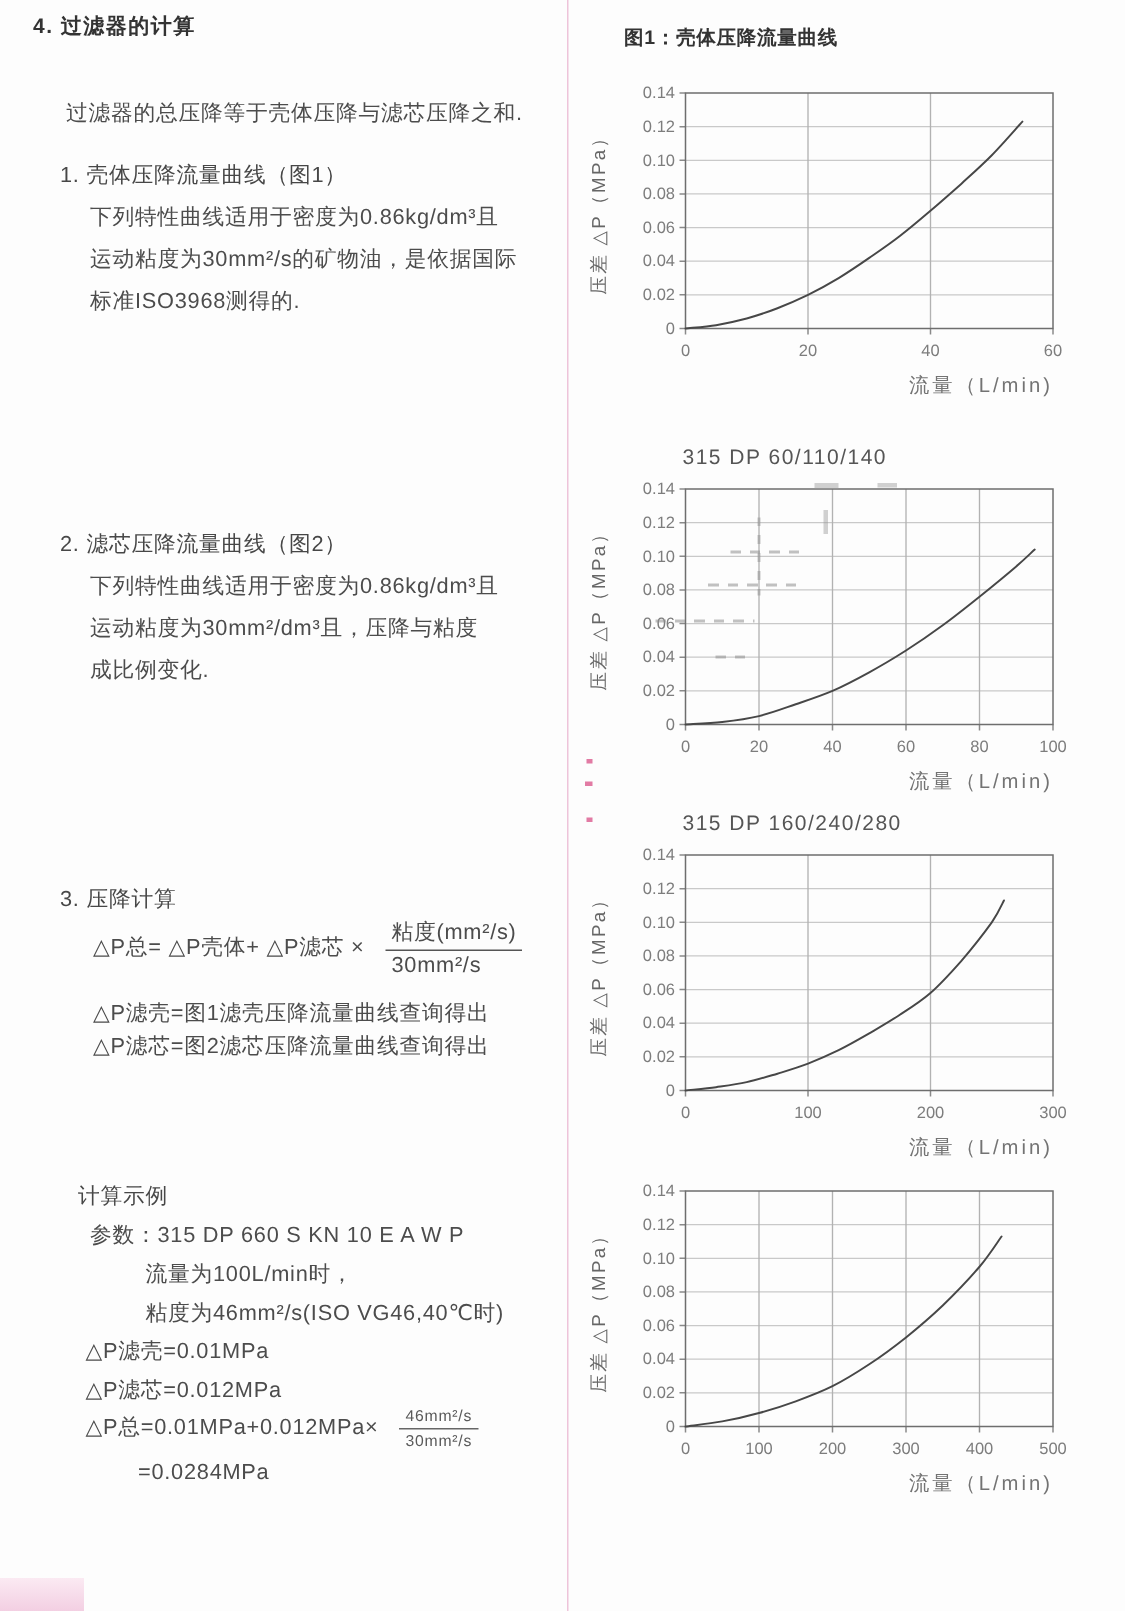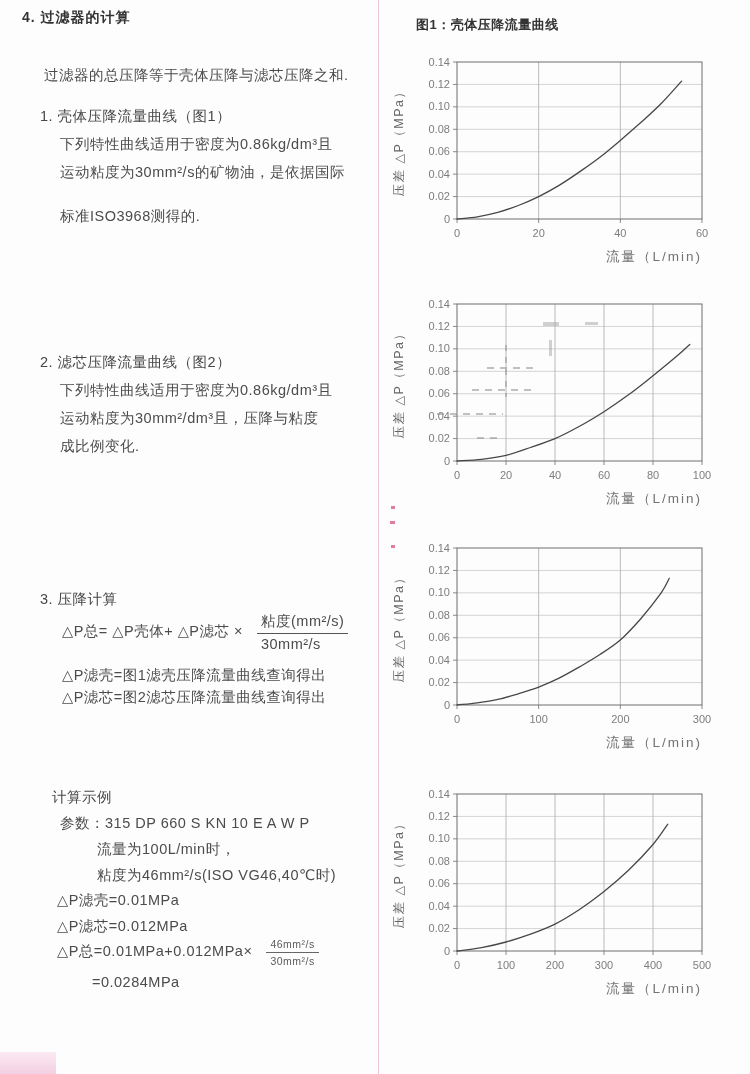--- a/index.html
+++ b/index.html
@@ -39,21 +39,21 @@
 </head>
 <body>
 
 <div class="abs page-title">4. 过滤器的计算</div>
 
 <div class="abs body-line" style="left:44px;top:66px;">过滤器的总压降等于壳体压降与滤芯压降之和.</div>
 
 <div class="abs sec-title" style="left:40px;top:107px;">1. 壳体压降流量曲线（图1）</div>
 <div class="abs body-line" style="left:60px;top:135px;">下列特性曲线适用于密度为0.86kg/dm³且</div>
 <div class="abs body-line" style="left:60px;top:163px;">运动粘度为30mm²/s的矿物油，是依据国际</div>
-<div class="abs body-line" style="left:60px;top:191px;margin-top:16px;">标准ISO3968测得的.</div>
+<div class="abs body-line" style="left:60px;top:191px;">标准ISO3968测得的.</div>
 
 <div class="abs sec-title" style="left:40px;top:353px;">2. 滤芯压降流量曲线（图2）</div>
 <div class="abs body-line" style="left:60px;top:381px;">下列特性曲线适用于密度为0.86kg/dm³且</div>
 <div class="abs body-line" style="left:60px;top:409px;">运动粘度为30mm²/dm³且，压降与粘度</div>
 <div class="abs body-line" style="left:60px;top:437px;">成比例变化.</div>
 
 <div class="abs sec-title" style="left:40px;top:590px;">3. 压降计算</div>
 <div class="abs body-line" style="left:62px;top:612px;">
   <span>△P总= △P壳体+ △P滤芯 ×</span><span class="frac"><span class="num">粘度(mm²/s)</span><span class="den">30mm²/s</span></span>
 </div>
@@ -108,20 +108,21 @@
       <line x1="317" y1="165" x2="317" y2="169" stroke="#8a8a8a" stroke-width="1"></line>
       <text x="317" y="183" text-anchor="middle" class="tick">60</text>
       <rect x="72" y="8" width="245" height="157" fill="none" stroke="#6e6e6e" stroke-width="1"></rect>
       <path d="M72.0 165.0C75.4 164.6 85.6 163.9 92.4 162.8C99.2 161.6 106.0 160.1 112.8 158.3C119.6 156.4 126.4 154.2 133.3 151.5C140.1 148.9 146.9 145.9 153.7 142.6C160.5 139.2 167.3 135.5 174.1 131.4C180.9 127.2 187.7 122.6 194.5 117.9C201.3 113.2 208.1 108.6 214.9 103.3C221.7 98.1 228.5 92.3 235.3 86.5C242.1 80.7 248.9 74.7 255.8 68.6C262.6 62.4 269.4 56.4 276.2 49.5C283.0 42.6 293.2 30.8 296.6 27.1" fill="none" stroke="#474747" stroke-width="1.3" stroke-linecap="round"></path>
       <text transform="rotate(-90)" x="-86.5" y="18" text-anchor="middle" class="axlabel">压差 △P（MPa）</text>
       <text x="317" y="207" text-anchor="end" class="axlabel2">流量（L/min)</text>
     </svg>
 </div>
 
 <div class="abs chart" style="top:296px;">
+  <div class="chart-title">315 DP 60/110/140</div>
   <svg width="350" height="212">
       <line x1="68" y1="165" x2="72" y2="165" stroke="#8a8a8a" stroke-width="1"></line>
       <text x="65" y="168.5" text-anchor="end" class="tick">0</text>
       <line x1="72" y1="142.57142857142858" x2="317" y2="142.57142857142858" stroke="#c9c9c9" stroke-width="0.8"></line>
       <line x1="68" y1="142.57142857142858" x2="72" y2="142.57142857142858" stroke="#8a8a8a" stroke-width="1"></line>
       <text x="65" y="146.07142857142858" text-anchor="end" class="tick">0.02</text>
       <line x1="72" y1="120.14285714285714" x2="317" y2="120.14285714285714" stroke="#c9c9c9" stroke-width="0.8"></line>
       <line x1="68" y1="120.14285714285714" x2="72" y2="120.14285714285714" stroke="#8a8a8a" stroke-width="1"></line>
       <text x="65" y="123.64285714285714" text-anchor="end" class="tick">0.04</text>
       <line x1="72" y1="97.71428571428572" x2="317" y2="97.71428571428572" stroke="#c9c9c9" stroke-width="0.8"></line>
@@ -155,20 +156,21 @@
       <line x1="317" y1="165" x2="317" y2="169" stroke="#8a8a8a" stroke-width="1"></line>
       <text x="317" y="183" text-anchor="middle" class="tick">100</text>
       <rect x="72" y="8" width="245" height="157" fill="none" stroke="#6e6e6e" stroke-width="1"></rect>
       <path d="M72.0 165.0C76.1 164.7 88.3 164.3 96.5 163.3C104.7 162.4 112.8 161.4 121.0 159.4C129.2 157.4 137.3 154.3 145.5 151.5C153.7 148.7 161.8 146.1 170.0 142.6C178.2 139.0 186.3 134.7 194.5 130.2C202.7 125.8 210.8 120.9 219.0 115.7C227.2 110.4 235.3 104.8 243.5 98.8C251.7 92.9 259.8 86.3 268.0 79.8C276.2 73.2 286.4 64.8 292.5 59.6C298.6 54.4 302.7 50.2 304.8 48.4" fill="none" stroke="#474747" stroke-width="1.3" stroke-linecap="round"></path>
       <text transform="rotate(-90)" x="-86.5" y="18" text-anchor="middle" class="axlabel">压差 △P（MPa）</text>
       <text x="317" y="207" text-anchor="end" class="axlabel2">流量（L/min)</text>
     </svg>
 </div>
 
 <div class="abs chart" style="top:540px;">
+  <div class="chart-title">315 DP 160/240/280</div>
   <svg width="350" height="212">
       <line x1="68" y1="165" x2="72" y2="165" stroke="#8a8a8a" stroke-width="1"></line>
       <text x="65" y="168.5" text-anchor="end" class="tick">0</text>
       <line x1="72" y1="142.57142857142858" x2="317" y2="142.57142857142858" stroke="#c9c9c9" stroke-width="0.8"></line>
       <line x1="68" y1="142.57142857142858" x2="72" y2="142.57142857142858" stroke="#8a8a8a" stroke-width="1"></line>
       <text x="65" y="146.07142857142858" text-anchor="end" class="tick">0.02</text>
       <line x1="72" y1="120.14285714285714" x2="317" y2="120.14285714285714" stroke="#c9c9c9" stroke-width="0.8"></line>
       <line x1="68" y1="120.14285714285714" x2="72" y2="120.14285714285714" stroke="#8a8a8a" stroke-width="1"></line>
       <text x="65" y="123.64285714285714" text-anchor="end" class="tick">0.04</text>
       <line x1="72" y1="97.71428571428572" x2="317" y2="97.71428571428572" stroke="#c9c9c9" stroke-width="0.8"></line>

